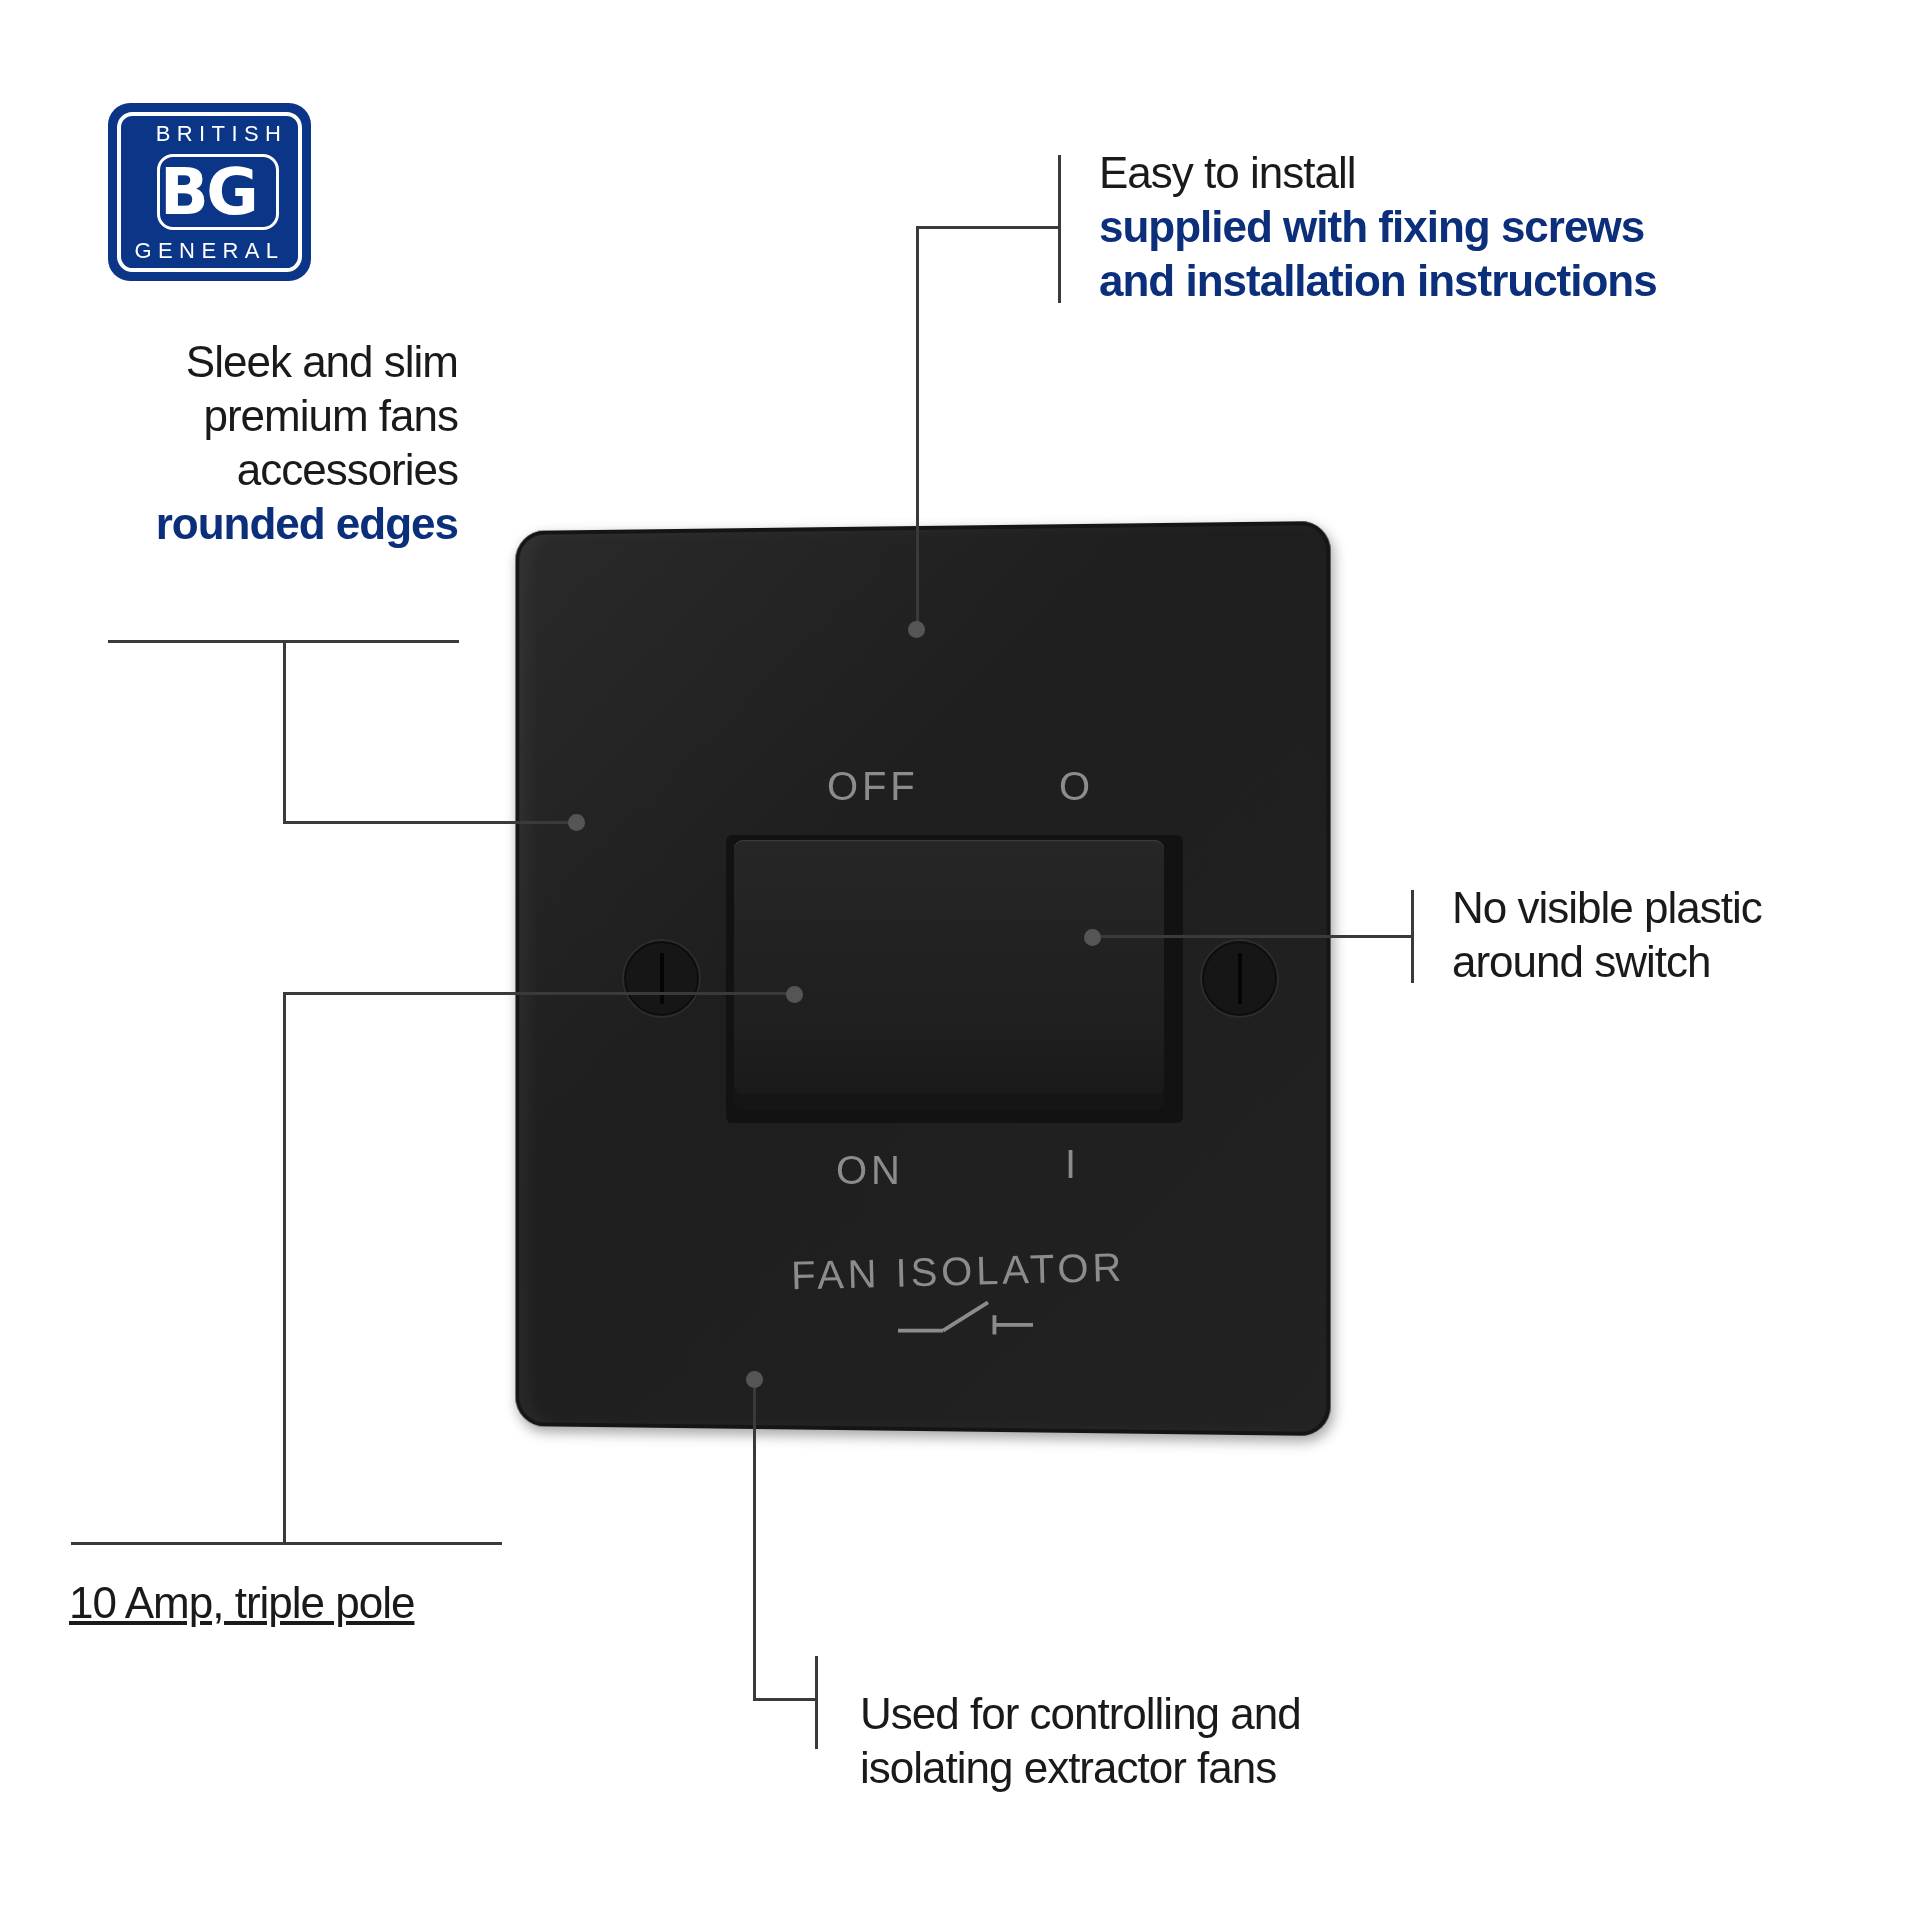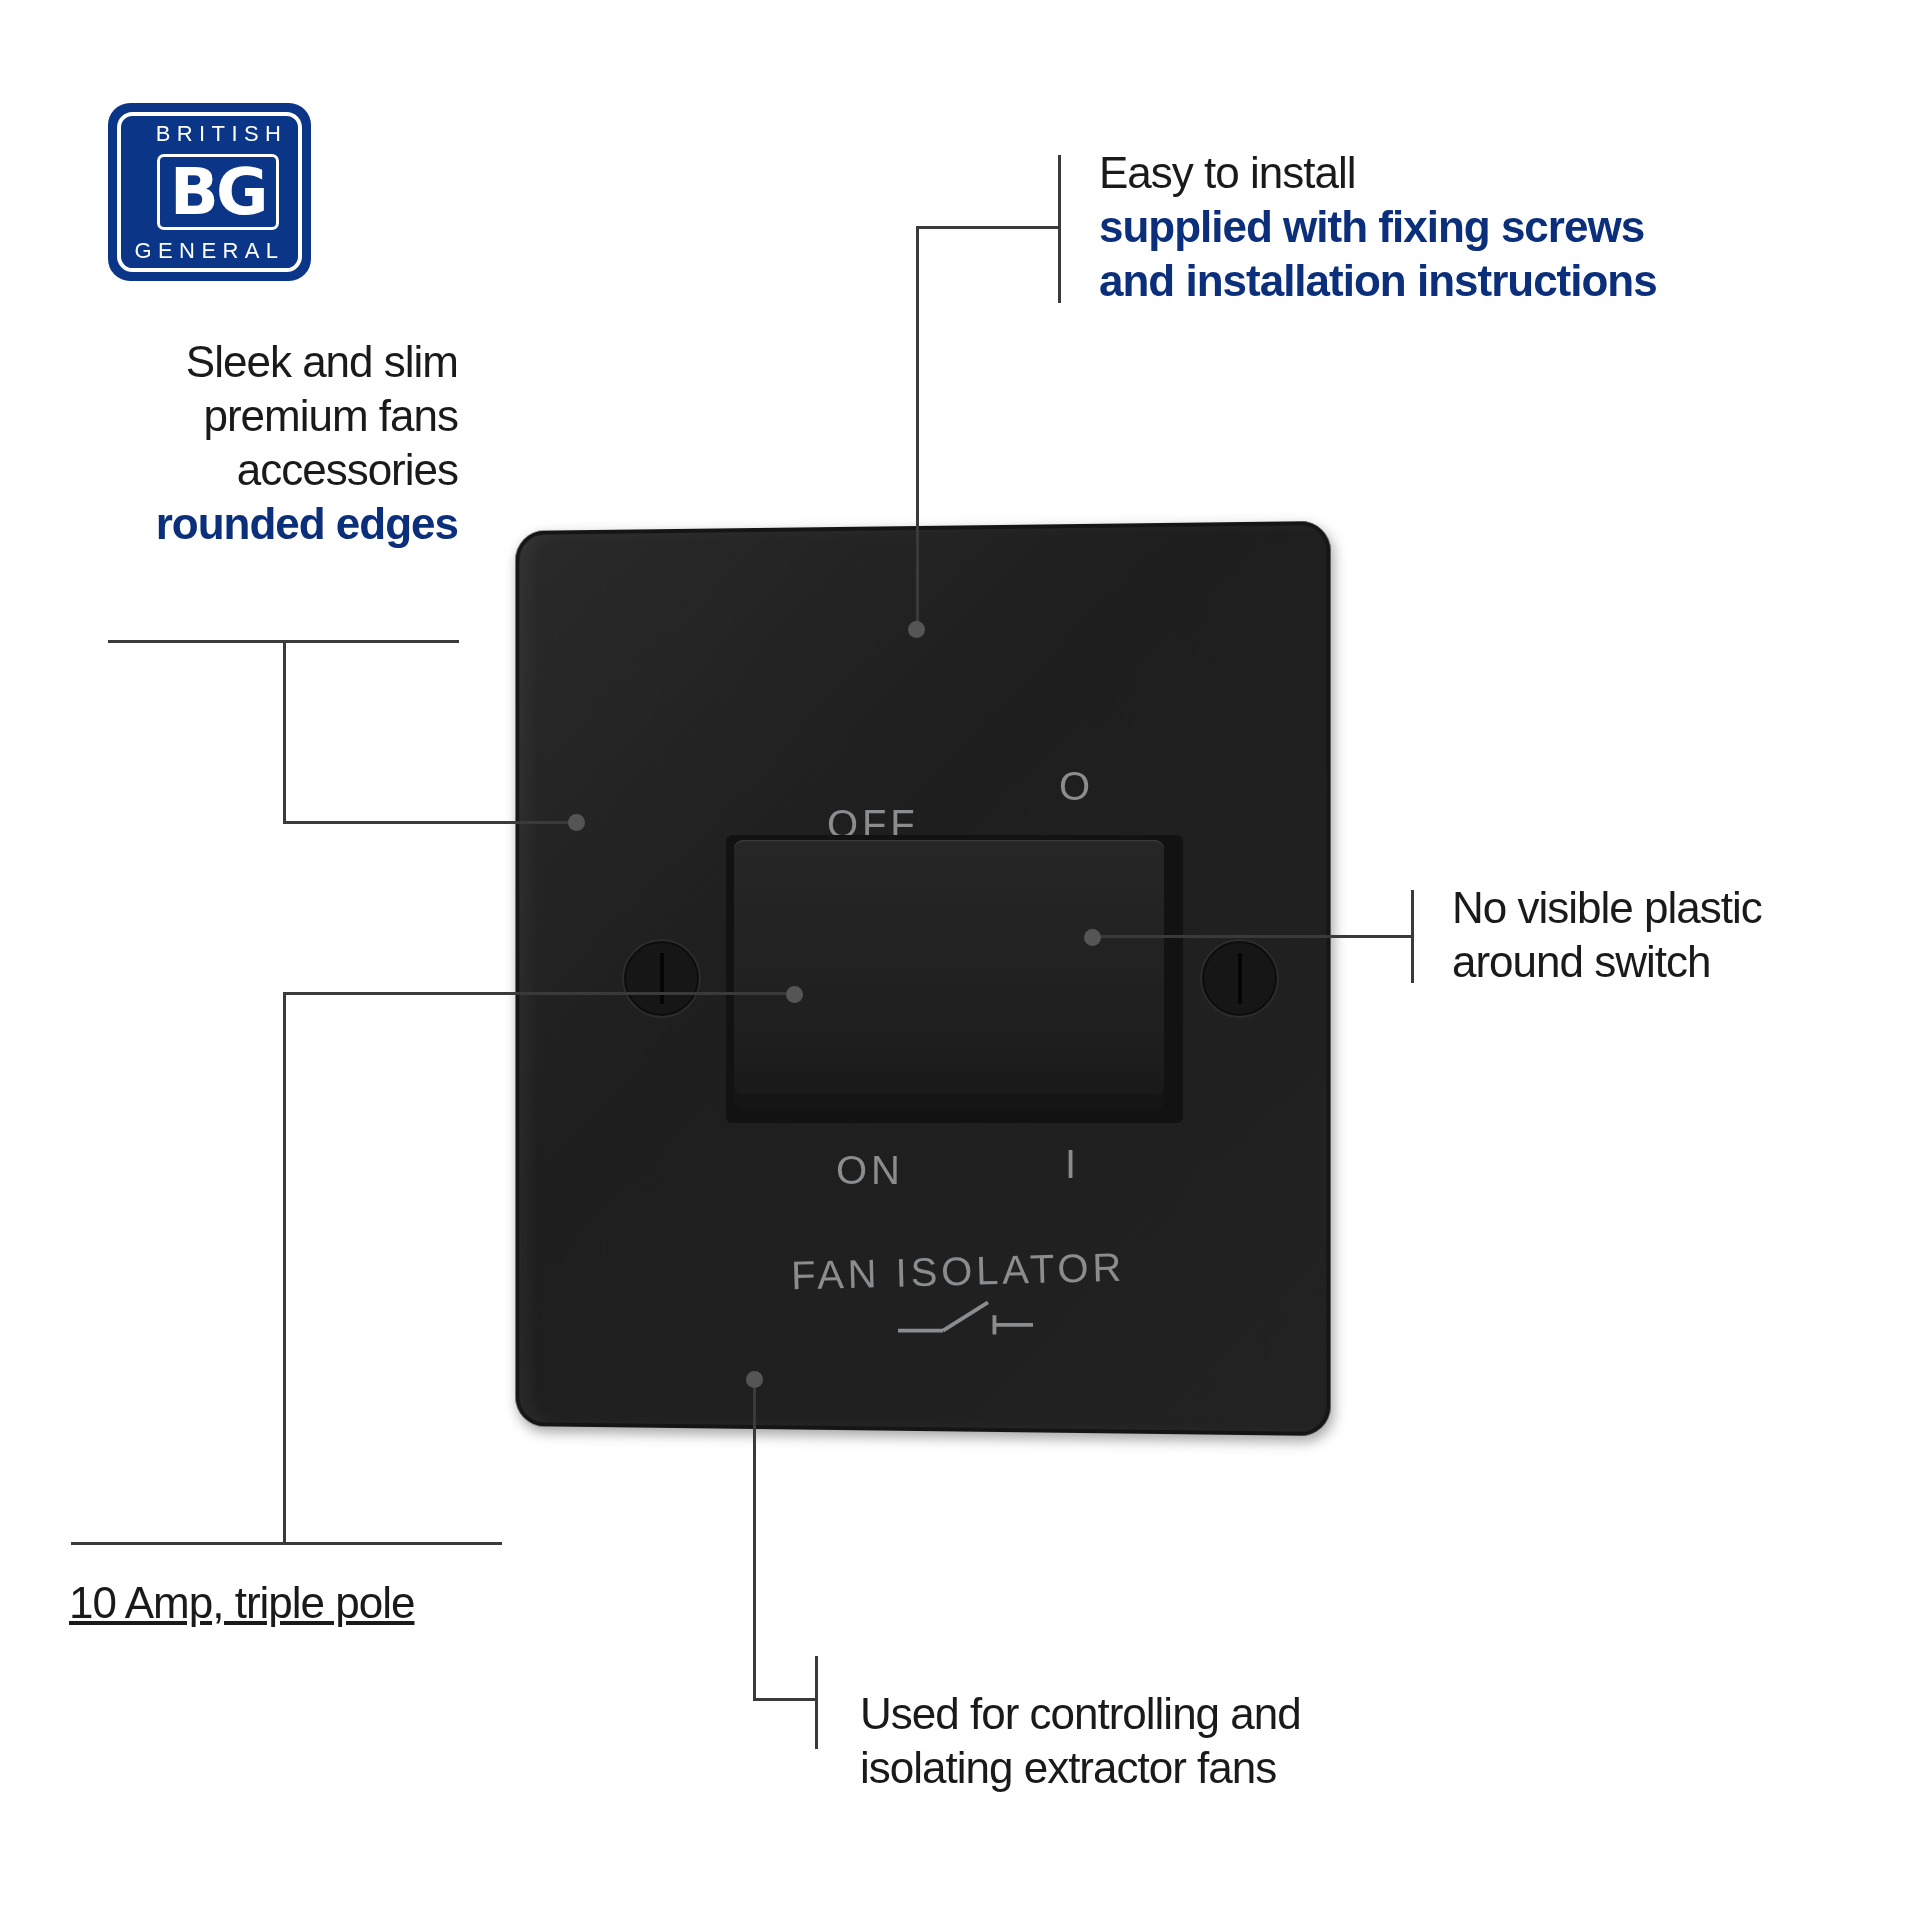--- a/index.html
+++ b/index.html
@@ -8,21 +8,21 @@
   .abs { position:absolute; }
   .line { position:absolute; background:#3a3a3a; }
   .dot { position:absolute; width:16.7px; height:16.7px; border-radius:50%; background:#555; }
 
   
   #logo { left:108px; top:103px; width:203px; height:178px; background:#0b3687; border-radius:22px; box-sizing:border-box; }
   #logo .frame { position:absolute; left:9px; top:9px; right:9px; bottom:9px; border:4.5px solid #fff; border-radius:15.4px; }
   #logo .t1, #logo .t3 { position:absolute; left:0; right:0; text-align:center; color:#fff; font-size:22px; letter-spacing:6.4px; }
   #logo .t1 { top:18px;padding-left:24px; }
   #logo .t3 { top:135px; }
-  #logo .mid { position:absolute; left:49px; right:32px; top:51px; height:76px; border:3.9px solid #fff; border-radius:7px; box-sizing:border-box; display:flex; align-items:center; justify-content:center; }
+  #logo .mid { position:absolute; left:49px; right:32px; top:51px; height:76px; border:3.9px solid #fff; border-radius:16px; box-sizing:border-box; display:flex; align-items:center; justify-content:flex-start; }
   #logo .bg { color:#fff; font-weight:bold; font-size:64px; letter-spacing:-2.6px; font-family:"DejaVu Sans", sans-serif; }
 
   
   .txt { position:absolute; font-size:44px; line-height:54px; letter-spacing:-1px; }
   .blue { color:#0b2f7a; font-weight:bold; }
   #left-text { right:1468px; top:335px; text-align:right; }
   #top-text { left:1099px; top:146px; }
   #right-text { left:1452px; top:881px; }
   #amp-text { left:69px; top:1576px;text-decoration:underline; }
   #fan-text { left:860px; top:1687px; }
@@ -67,21 +67,21 @@
 </div>
 
 <div id="amp-text" class="txt">10 Amp, triple pole</div>
 
 <div id="fan-text" class="txt">
   <div>Used for controlling and</div>
   <div>isolating extractor fans</div>
 </div>
 
 <div id="plate" class="abs"></div>
-<div class="label" style="left:827px; top:764px;margin-top:38px;">OFF</div>
+<div class="label" style="left:827px; top:764px;">OFF</div>
 <div class="label" style="left:1059px; top:764px;">O</div>
 <div id="rocker-well" class="abs"></div>
 <div id="rocker" class="abs"></div>
 <div class="label" style="left:836px; top:1148px;">ON</div>
 <div class="label" style="left:1065px; top:1142px;">I</div>
 <div class="label" style="left:791px; top:1249px; transform:rotate(-1.5deg);">FAN ISOLATOR</div>
 <svg id="sym" class="abs" viewBox="0 0 210 60">
   <line x1="0" y1="52" x2="70" y2="52" stroke="#8a8c8e" stroke-width="6"></line>
   <line x1="70" y1="52" x2="140" y2="8" stroke="#8a8c8e" stroke-width="6"></line>
   <line x1="150" y1="28" x2="150" y2="58" stroke="#8a8c8e" stroke-width="6"></line>

